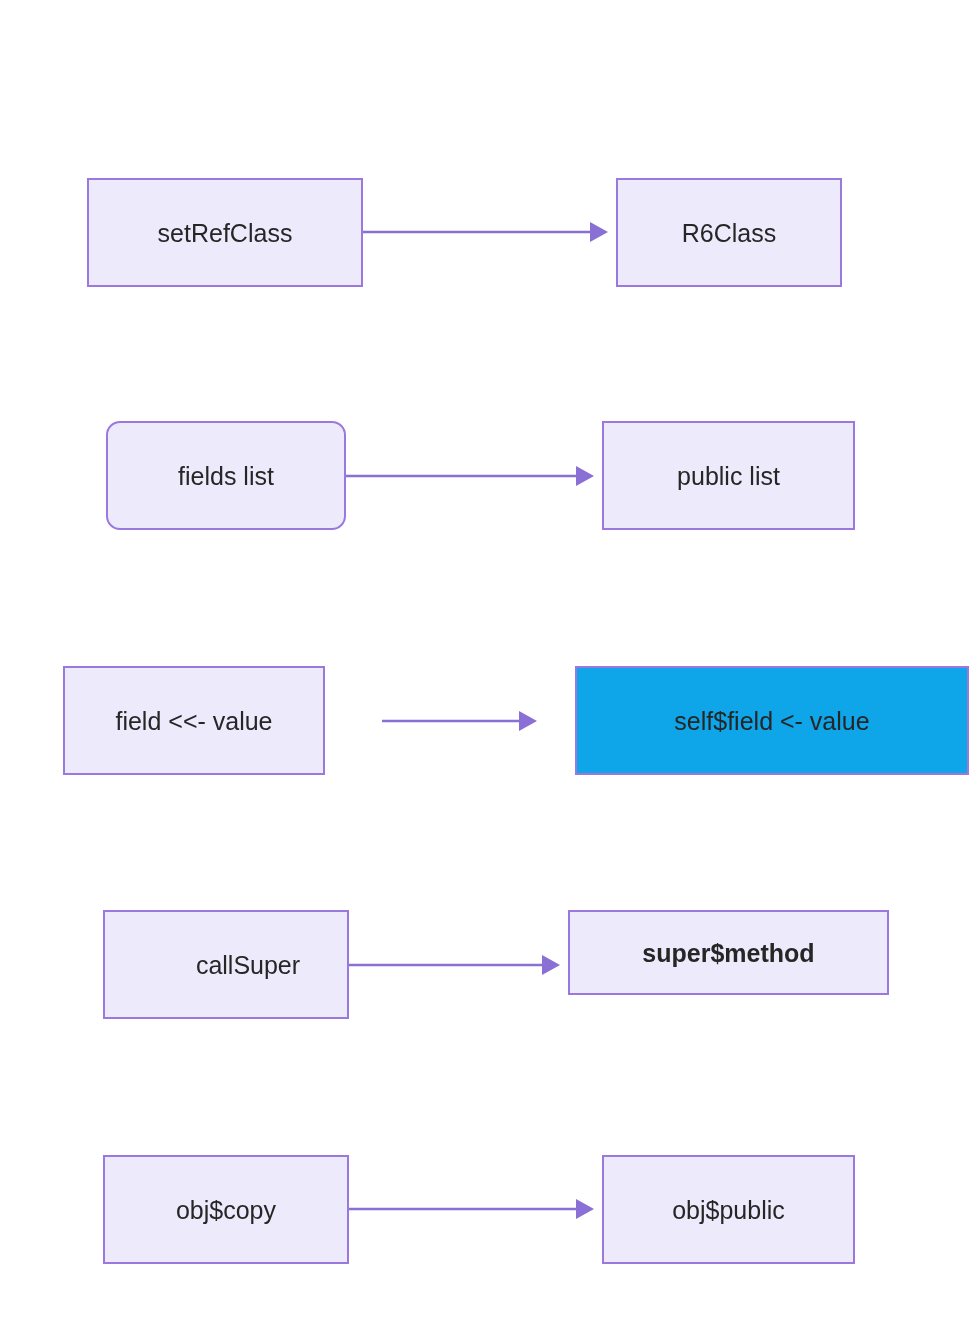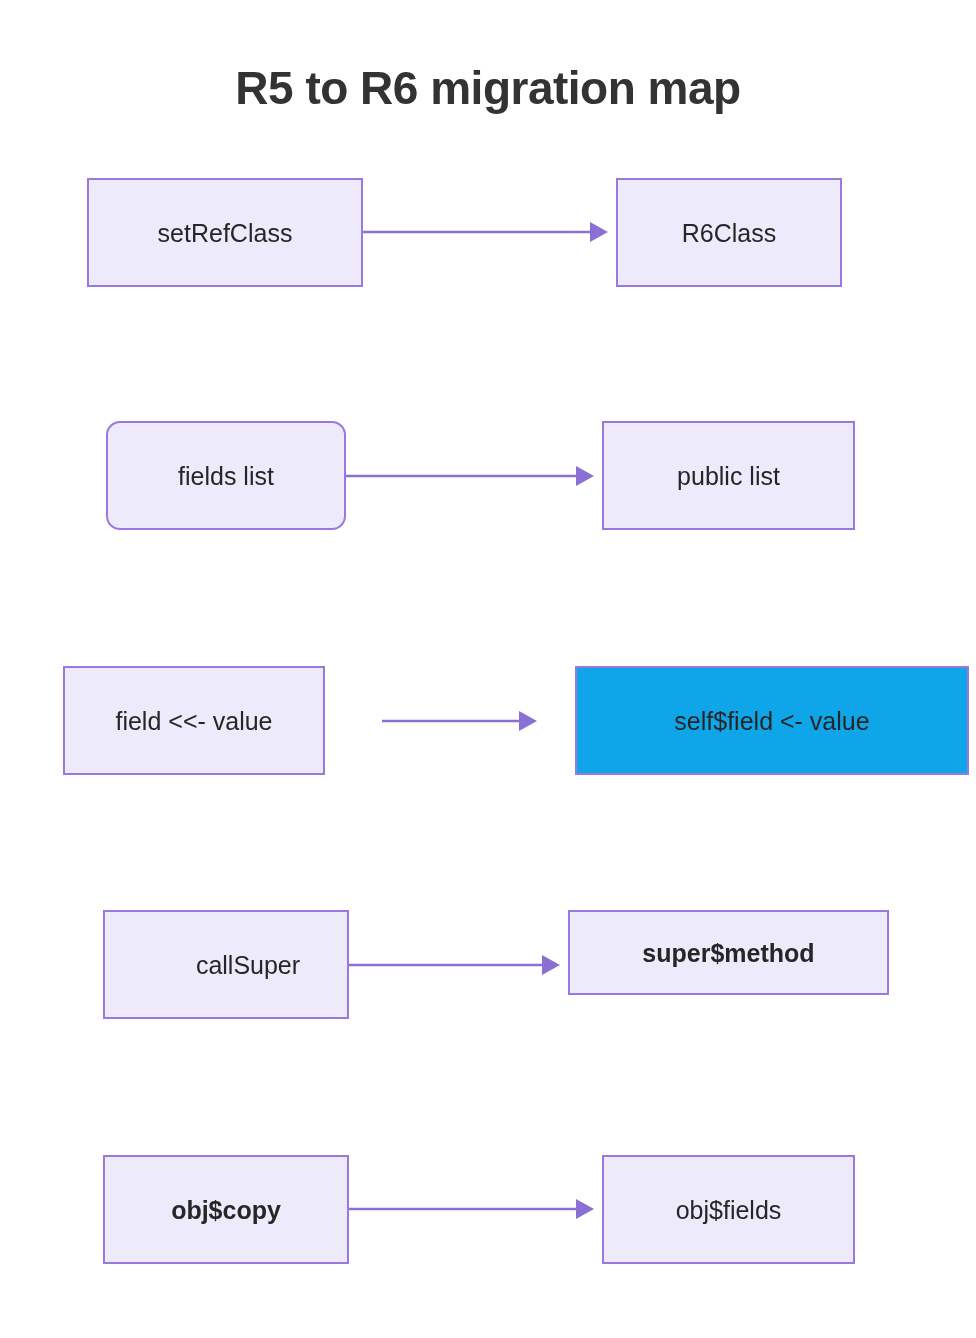--- a/index.html
+++ b/index.html
@@ -58,21 +58,20 @@
     width: 976px;
     height: 1338px;
     pointer-events: none;
   }
 </style>
 </head>
 <body>
 
 <div id="diagram-root">
 
-  <div id="diagram-title">R5 to R6 migration map</div>
 
   <svg class="edge-layer" width="976" height="1338" viewBox="0 0 976 1338" xmlns="http://www.w3.org/2000/svg">
       <g>
         <line x1="355" y1="232" x2="591" y2="232" stroke="#8A6FD4" stroke-width="2.4"></line>
         <polygon points="590,222 608,232 590,242" fill="#8A6FD4"></polygon>
       </g>
       <g>
         <line x1="338" y1="476" x2="577" y2="476" stroke="#8A6FD4" stroke-width="2.4"></line>
         <polygon points="576,466 594,476 576,486" fill="#8A6FD4"></polygon>
       </g>
@@ -108,21 +107,21 @@
       </div>
       <div class="flow-node" style="left: 567px; top: 666px; width: 394px; height: 109px; background: #0ea5e9; border-color: rgb(155, 120, 222); color: rgb(38, 38, 38);">
         <span>self$field &lt;- value</span>
       </div>
       <div class="flow-node" style="left: 95px; top: 910px; width: 246px; height: 109px; background: rgb(236, 234, 251); border-color: rgb(155, 120, 222); color: rgb(38, 38, 38); padding-left: 44px;">
         <span>callSuper</span>
       </div>
       <div class="flow-node" style="left: 560px; top: 910px; width: 321px; height: 85px; background: rgb(236, 234, 251); border-color: rgb(155, 120, 222); color: rgb(38, 38, 38); font-weight: bold;">
         <span>super$method</span>
       </div>
-      <div class="flow-node" style="left: 95px; top: 1155px; width: 246px; height: 109px; background: rgb(236, 234, 251); border-color: rgb(155, 120, 222); color: rgb(38, 38, 38); font-weight: bold;">
+      <div class="flow-node" style="left: 95px; top: 1155px; width: 246px; height: 109px; background: rgb(236, 234, 251); border-color: rgb(155, 120, 222); color: rgb(38, 38, 38);">
         <span>obj$copy</span>
       </div>
       <div class="flow-node" style="left: 594px; top: 1155px; width: 253px; height: 109px; background: rgb(236, 234, 251); border-color: rgb(155, 120, 222); color: rgb(38, 38, 38);">
-        <span>obj$fields</span>
+        <span>obj$public</span>
       </div>
     </div>
 
 </div>
 
 </body></html>

